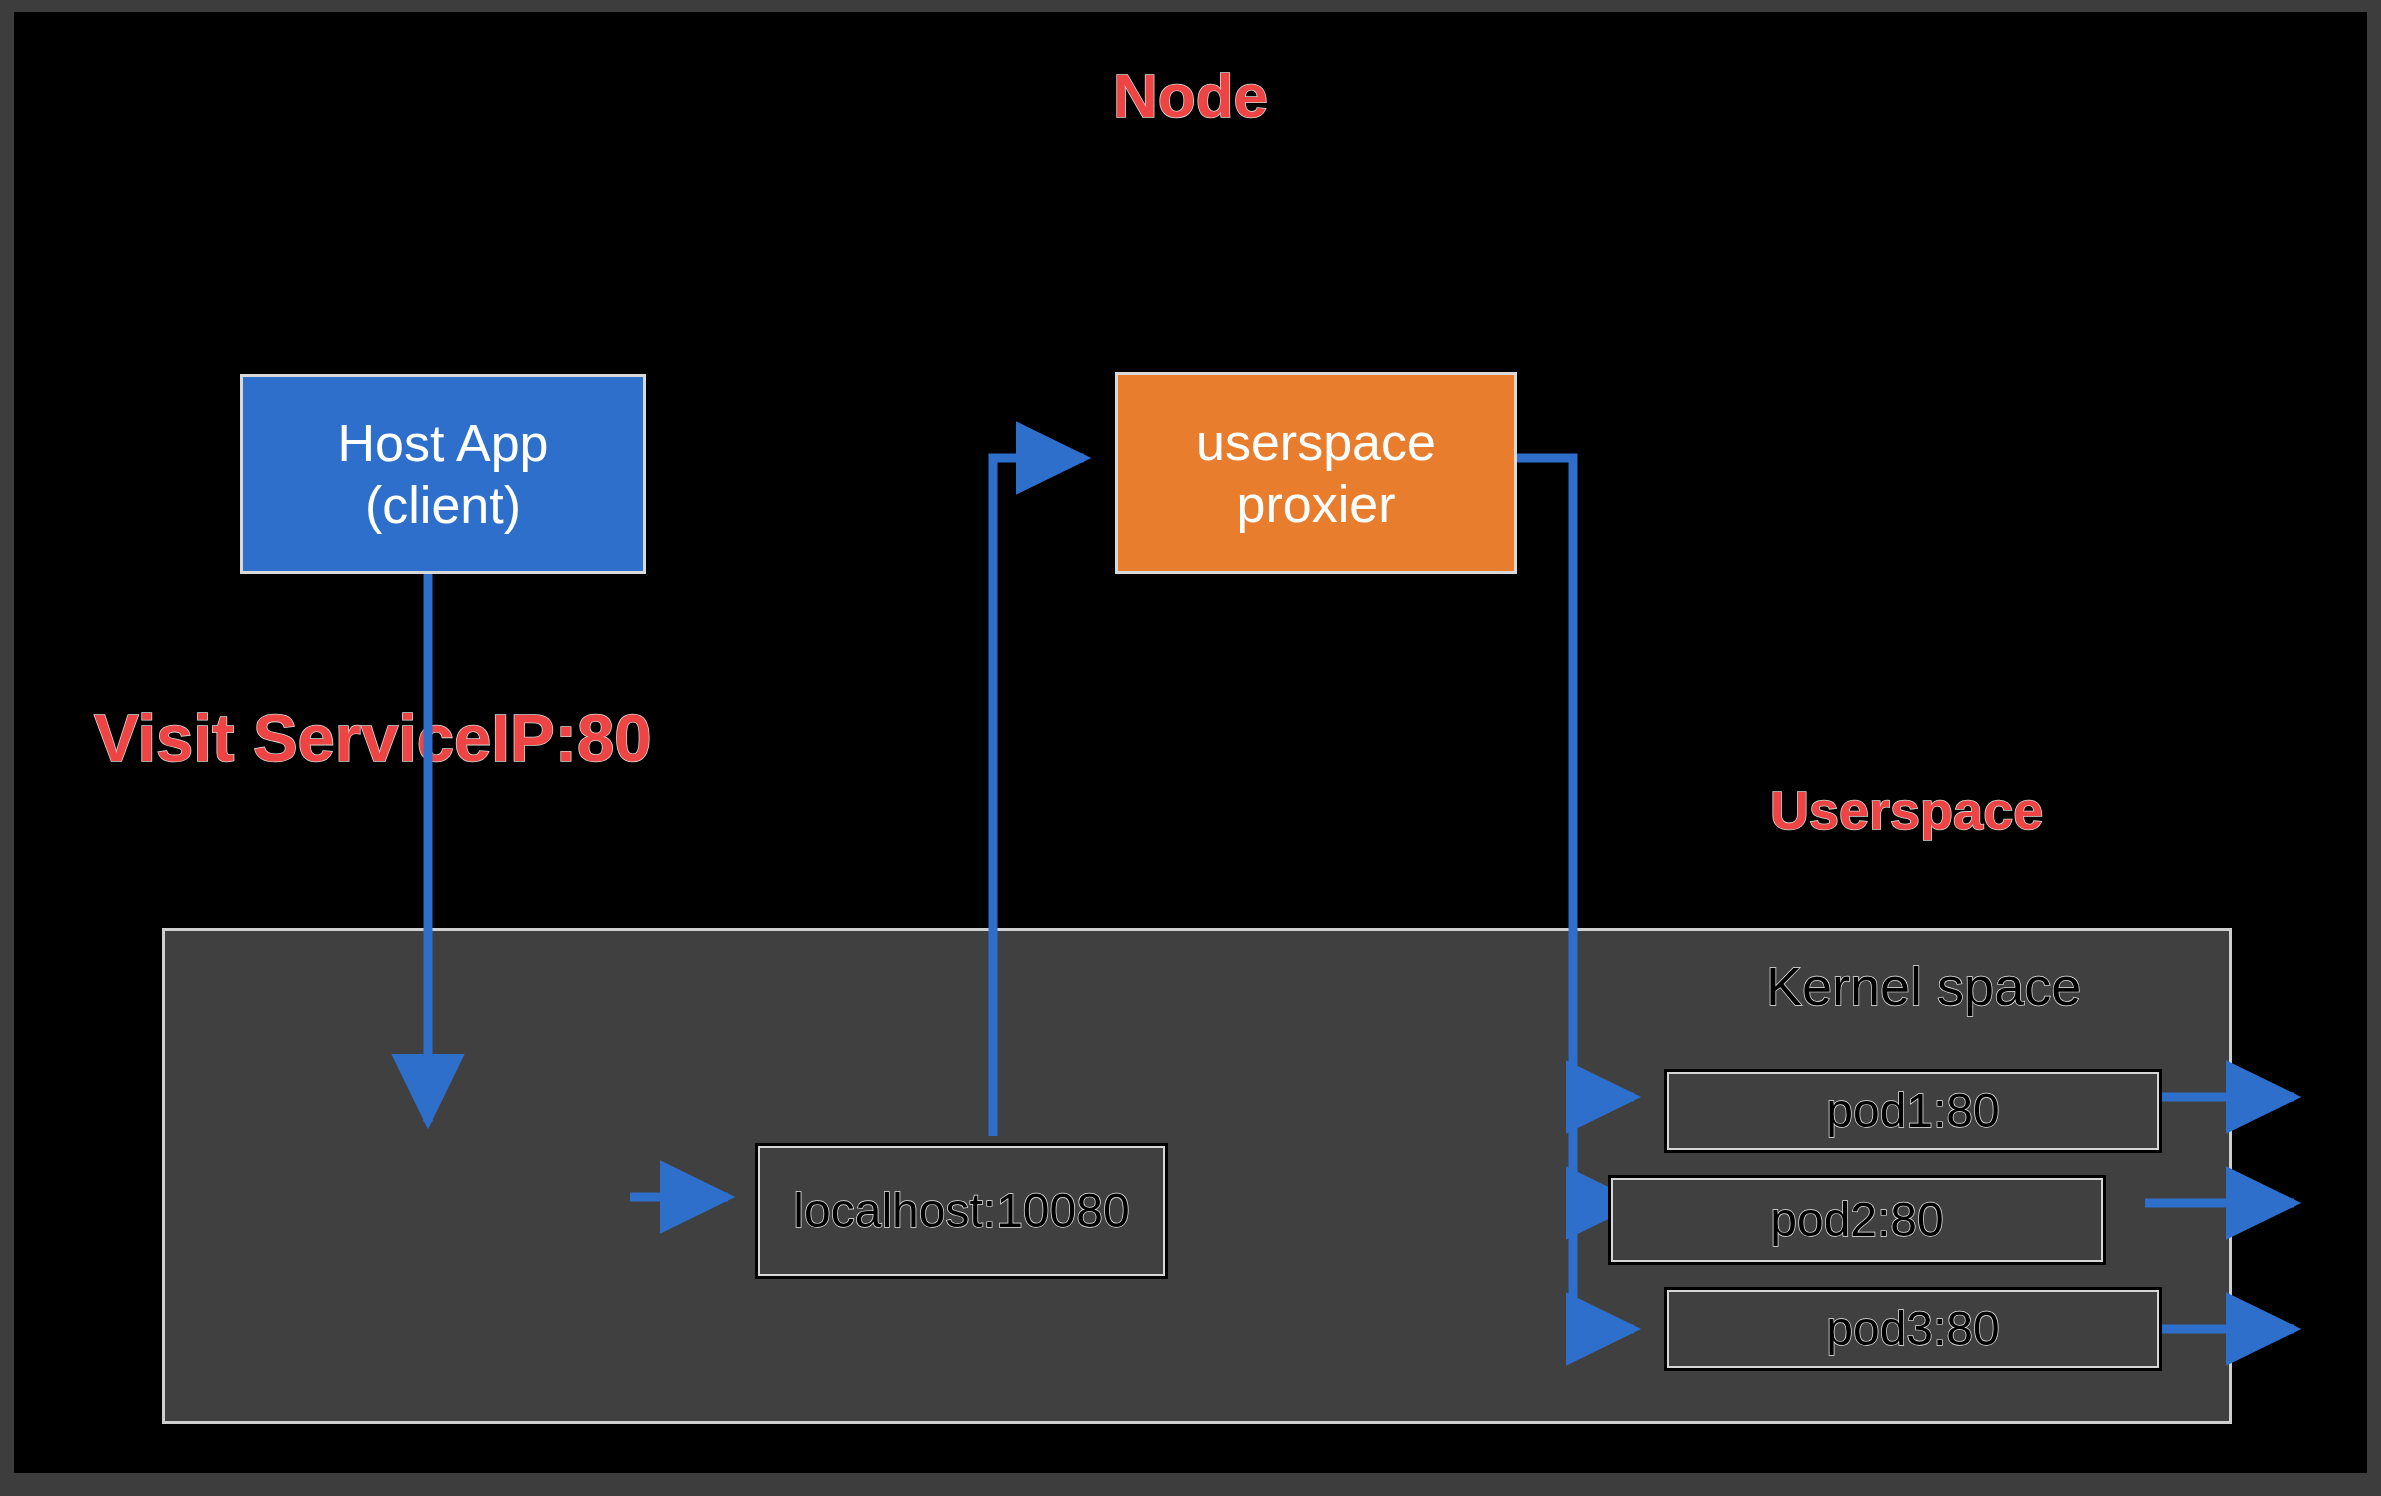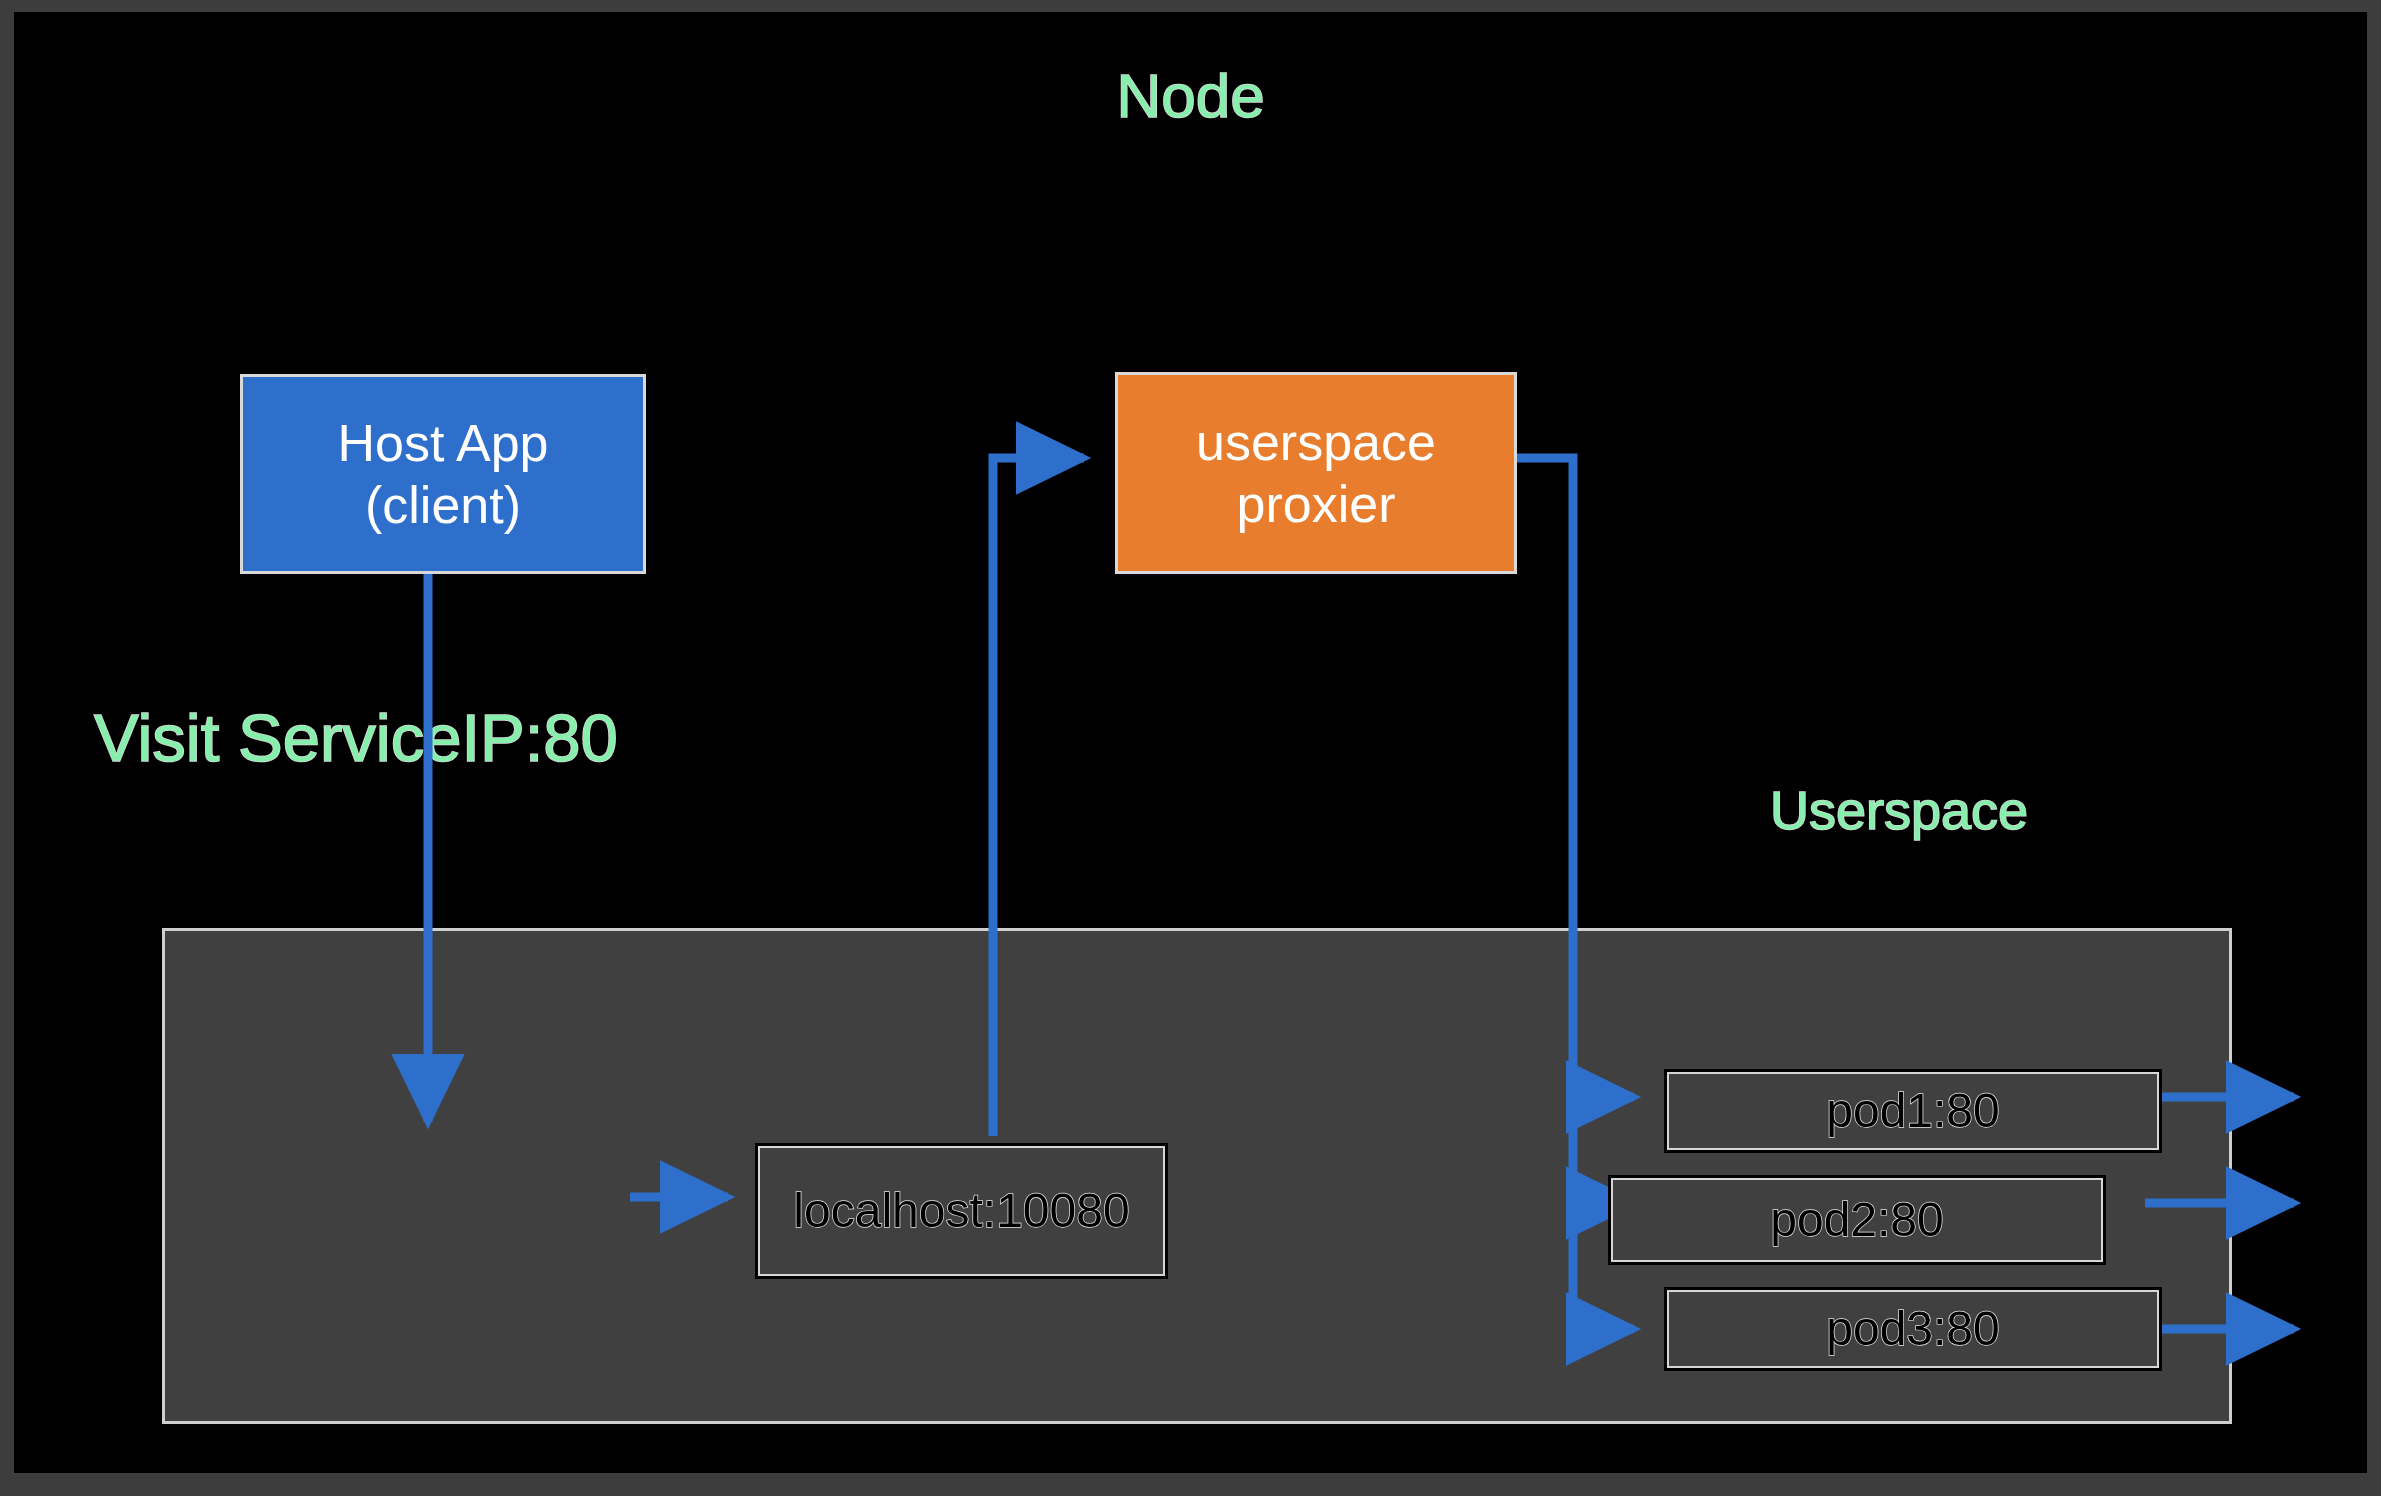--- a/index.html
+++ b/index.html
@@ -28,24 +28,24 @@
     left: 14px;
     top: 12px;
     width: 2353px;
     height: 1461px;
     background: #000000;
     overflow: hidden;
   }
 
   
   .outline-light {
-    color: #86efac;
+    color: #ef4444;
     -webkit-text-stroke: 1.6px #d8d8d8;
     paint-order: stroke fill;
-    font-weight: 400;
+    font-weight: 700;
     white-space: nowrap;
   }
   .outline-dark {
     color: #000000;
     -webkit-text-stroke: 1.4px #e6e6e6;
     paint-order: stroke fill;
     font-weight: 400;
     white-space: nowrap;
   }
 
@@ -159,20 +159,21 @@
 
 <div id="canvas">
   <div id="stage">
 
     <div id="node-title" class="outline-light">Node</div>
 
     <div id="kernel-panel"></div>
 
     <div id="userspace-label" class="outline-light">Userspace</div>
 
+    <div id="kernel-label" class="outline-dark">Kernel space</div>
 
     <div id="visit-label" class="outline-light">Visit ServiceIP:80</div>
 
     <svg id="wires" viewBox="0 0 2353 1461">
       <defs>
         <marker id="arrow-r" markerWidth="9" markerHeight="9" refX="7.6" refY="4.5" orient="auto" markerUnits="strokeWidth">
           <path d="M0,0.4 L8.4,4.5 L0,8.6 Z" fill="#2E6FCC"></path>
         </marker>
         <marker id="arrow-d" markerWidth="9" markerHeight="9" refX="7.6" refY="4.5" orient="auto" markerUnits="strokeWidth">
           <path d="M0,0.4 L8.4,4.5 L0,8.6 Z" fill="#2E6FCC"></path>

